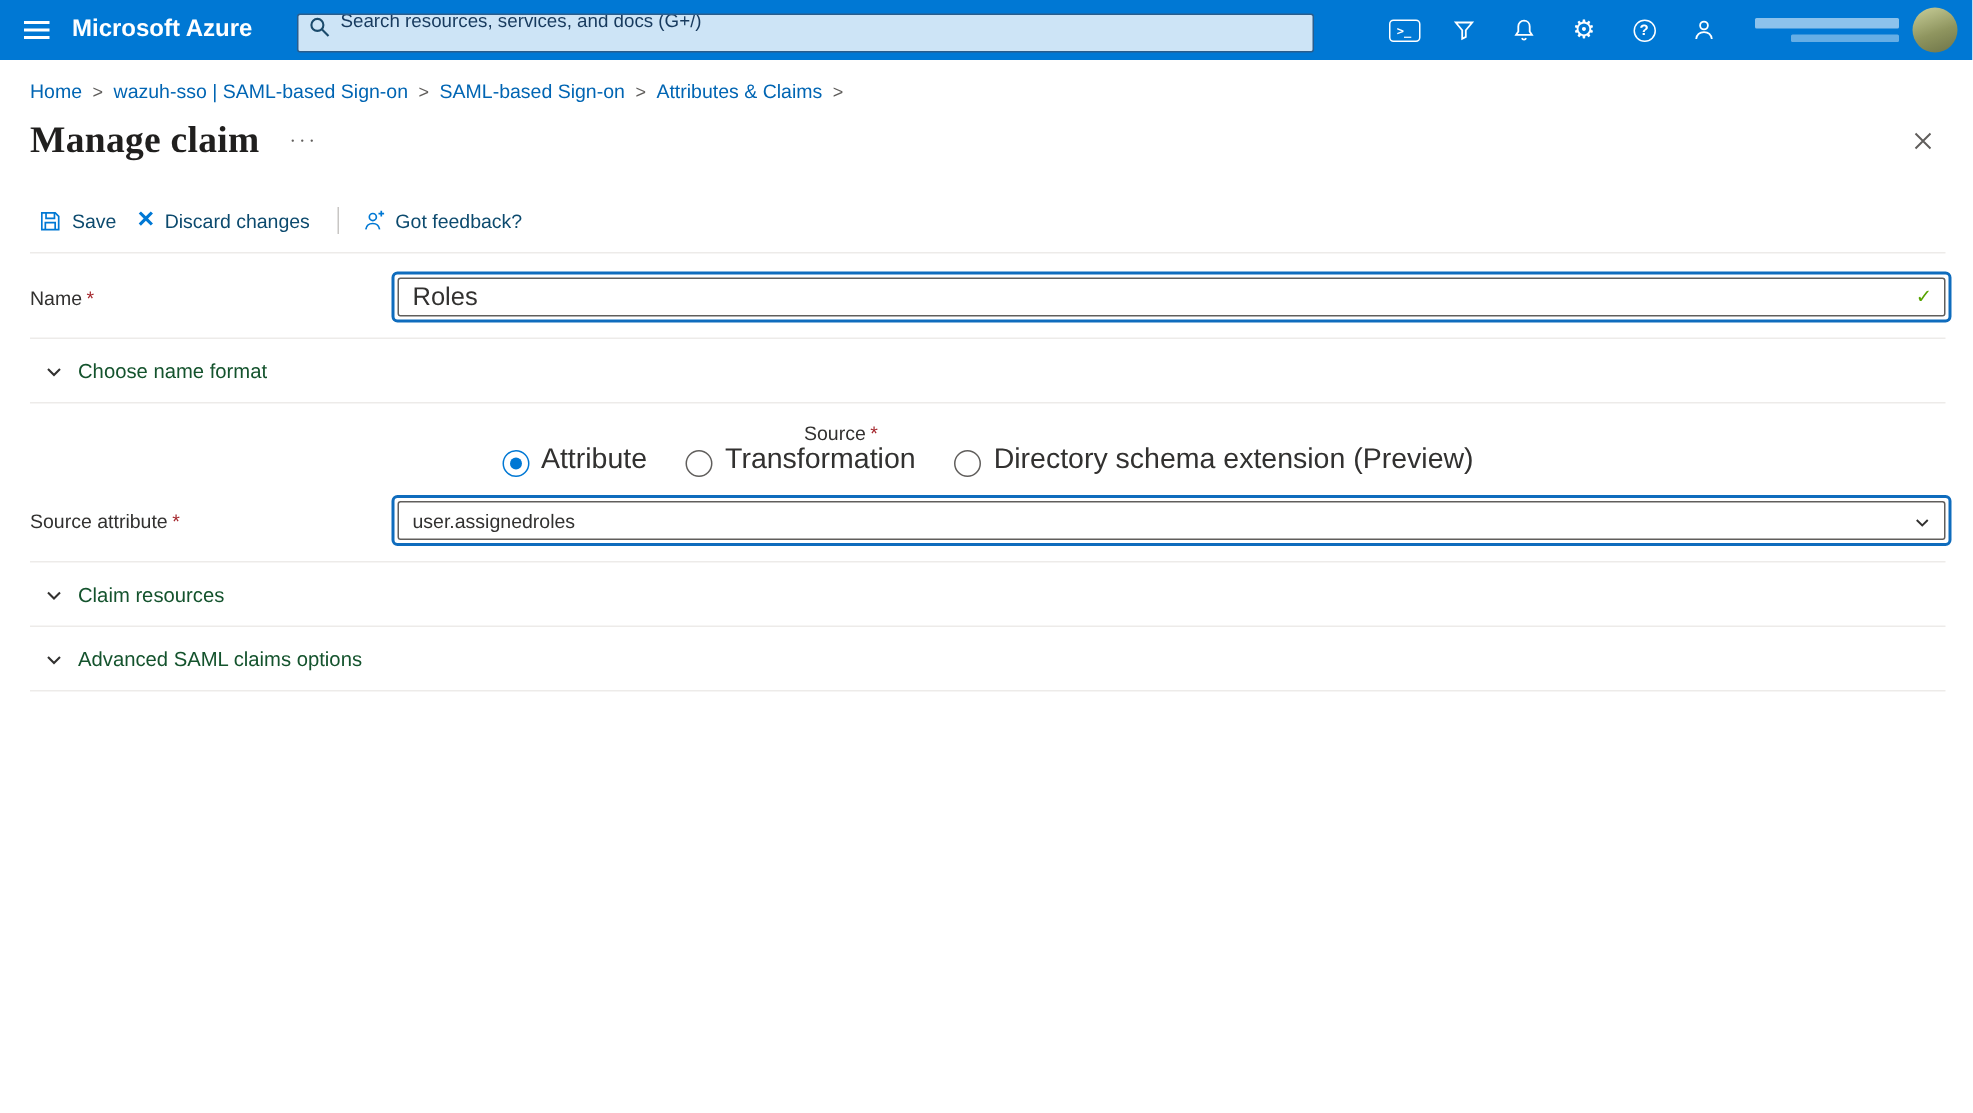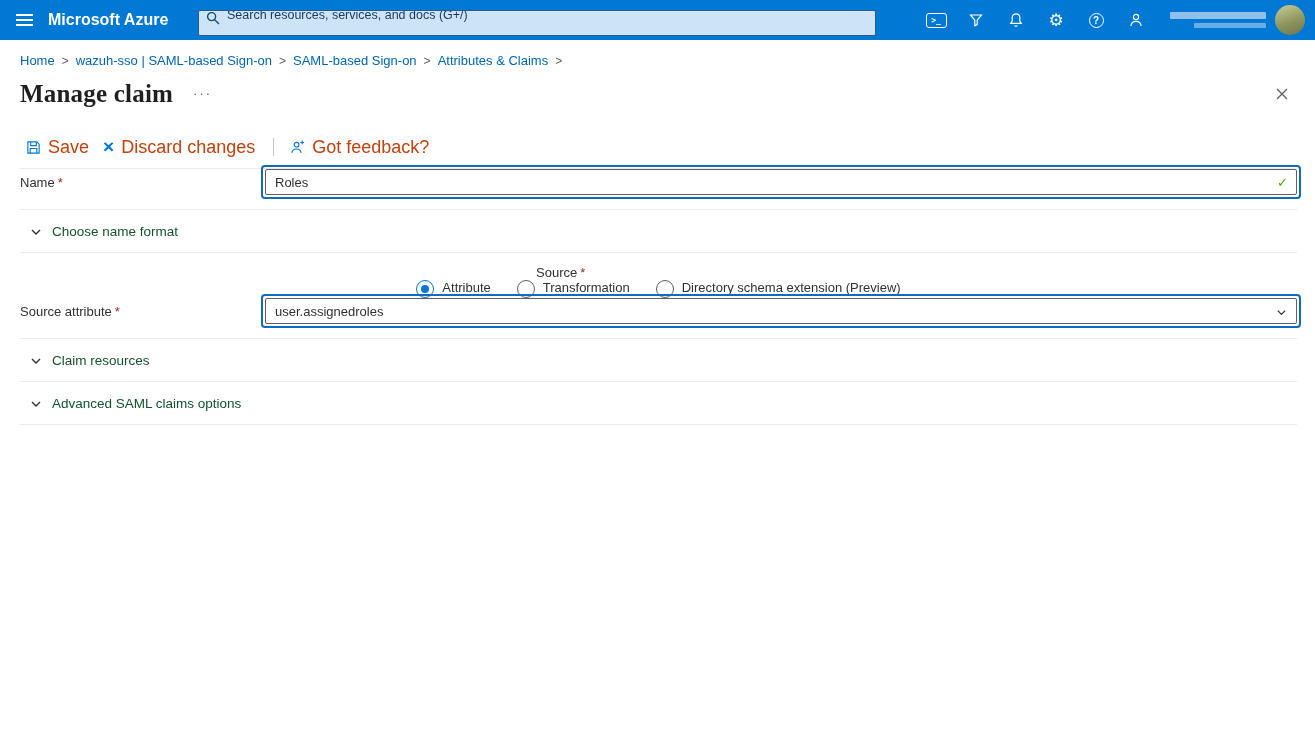--- a/index.html
+++ b/index.html
@@ -43,61 +43,61 @@
   .crumb-sep { color:#605e5c; font-size:12px; }
 
   
   .titlebar { display:flex; align-items:center; padding:12px 22px 0 20px;font-family:Liberation Serif, serif; }
   .pagetitle { font-size:25px; font-weight:700; color:#201f1e; letter-spacing:.2px; }
   .moreopts { margin-left:20px; color:#605e5c; font-size:13px; letter-spacing:2px; cursor:pointer; }
   .closebtn { margin-left:auto; cursor:pointer; display:flex; padding:4px; }
 
   
   .toolbar { display:flex; align-items:center; margin-top:26px; padding:0 20px; height:26px; }
-  .tbtn { display:flex; align-items:center; gap:7px; font-size:18px; color:#c2410c;
+  .tbtn { display:flex; align-items:center; gap:7px; font-size:13px; color:#0c4a6e;
     background:none; border:none; cursor:pointer; padding:3px 8px 3px 6px;
     font-family:"Liberation Sans",sans-serif; }
   .xglyph::before { content:"\00D7"; color:#0078d4; font-size:19px; font-weight:600; line-height:14px; }
   .vdiv { width:1px; height:18px; background:#c8c6c4; margin:0 10px; }
 
   .hr { height:1px; background:#edebe9; }
   .toolbar-hr { margin:8px 18px 0 20px; }
 
   
   .form { padding:0 18px 0 20px; }
   .row { display:flex; align-items:center; }
   .lbl { width:245px; flex:none; font-size:13px; color:#323130; }
   .req { color:#a4262c; margin-left:3px; }
   .ctrl { flex:1; position:relative; }
   .hl { border:2px solid #0f6cbd; border-radius:4px; padding:2px; margin:-4px; }
   .iwrap { position:relative; }
   .txt { width:100%; height:26px; border:1px solid #605e5c; border-radius:2px;
-    padding:0 30px 0 9px; font-size:13px; color:#323130; outline:none; background:#fff;
+    padding:0 30px 0 9px; font-size:17px; color:#323130; outline:none; background:#fff;
     font-family:"Liberation Sans",sans-serif; }
   .txt::placeholder { color:#605e5c; opacity:1; }
   .check { position:absolute; right:9px; top:50%; transform:translateY(-50%);
     color:#57a300; font-size:13px; font-weight:700; }
   .check::before { content:"\2713"; }
 
   .section { display:flex; align-items:center; gap:10px; padding:14px 0 13px 10px;
     font-size:13.5px; color:#14532d; border-bottom:1px solid #edebe9; cursor:pointer; }
 
   .radio-group { display:flex; align-items:center; gap:26px; }
-  .radio-item { display:flex; align-items:flex-start; gap:8px; font-size:13px; cursor:pointer; }
+  .radio-item { display:flex; align-items:flex-end; gap:8px; font-size:19px; cursor:pointer; }
   .rdot { width:18px; height:18px; border-radius:50%; border:1px solid #605e5c;
     position:relative; flex:none; background:#fff; }
   .rdot.sel { border-color:#0078d4; }
   .rdot.sel::after { content:""; position:absolute; inset:4px; border-radius:50%; background:#0078d4; }
 
   .dd { height:26px; border:1px solid #605e5c; border-radius:2px; background:#fff;
     display:flex; align-items:center; padding:0 42px 0 9px; font-size:13px; color:#323130;
     cursor:pointer; position:relative; }
   .dd svg { position:absolute; right:9px; top:8px; }
 
-  .mt16 { } .mt14 { margin-top:14px; }
+  .mt16 { margin-top:16px; } .mt14 { margin-top:14px; }
   .mt12 { margin-top:12px;flex-direction:column; }
 </style>
 </head>
 <body>
 
 <header class="topbar">
   <div class="hamburger">
     <span>
         <i></i>
       </span>

